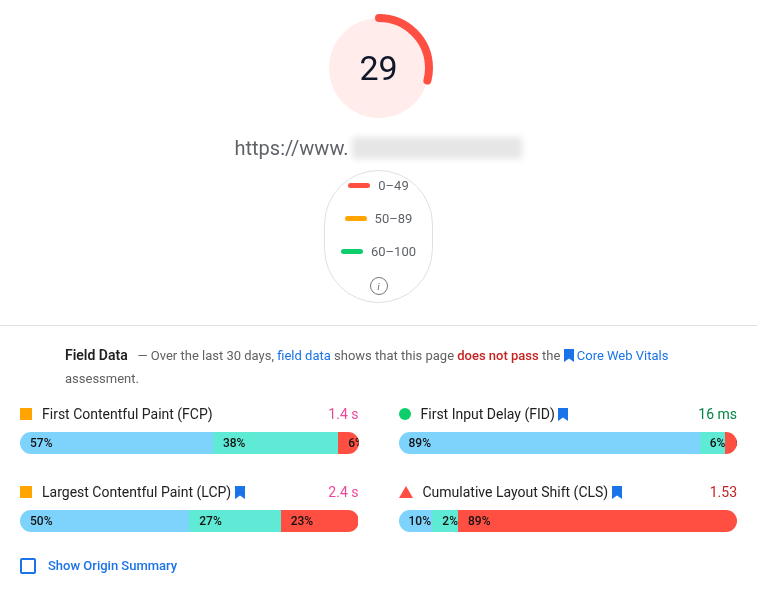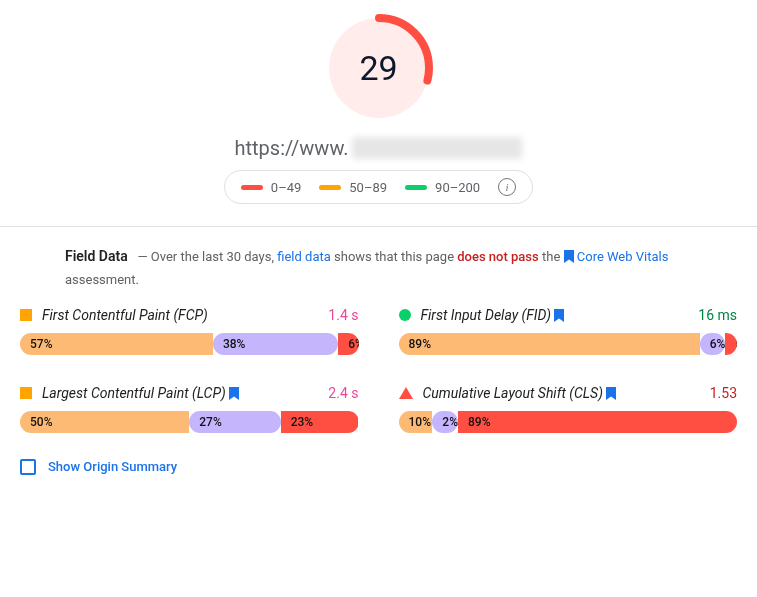--- a/index.html
+++ b/index.html
@@ -25,21 +25,21 @@
     margin: 12px auto 10px; font-size: 20px; color: #5f6368;
     display: inline-flex; align-items: center; gap: 4px;
   }
   .url-blur {
     display: inline-block; width: 170px; height: 22px; background: #e6e6e6;
     filter: blur(3px); border-radius: 3px; vertical-align: middle;
   }
   .legend-pill {
     display: inline-flex; align-items: center; gap: 18px;
     border: 1px solid #e0e0e0; border-radius: 999px;
-    padding: 7px 16px; font-size: 13px; color: #5f6368;
+    padding: 7px 16px; font-size: 13px; color: #5f6368; flex-direction: column;
   }
   .legend-item { display: inline-flex; align-items: center; gap: 8px; }
   .dash { width: 22px; height: 5px; border-radius: 3px; }
   .dash-red { background: #ff4e42; }
   .dash-orange { background: #ffa400; }
   .dash-green { background: #0cce6b; }
   .info-icon {
     width: 18px; height: 18px; border: 1.5px solid #757575; border-radius: 50%;
     display: inline-flex; align-items: center; justify-content: center;
     font-size: 11px; color: #757575; font-family: serif; font-style: italic;
@@ -58,32 +58,32 @@
   }
   .metric { }
   .metric-head { display: flex; align-items: center; gap: 10px; font-size: 14px; margin-bottom: 10px; }
   .shape { width: 12px; height: 12px; flex-shrink: 0; }
   .sq-orange { background: #ffa400; }
   .circle-green { background: #0cce6b; border-radius: 50%; }
   .tri-red {
     width: 0; height: 0; border-left: 7px solid transparent; border-right: 7px solid transparent;
     border-bottom: 12px solid #ff4e42; background: none;
   }
-  .metric-name { color: #212121; flex: 1; font-style: italic; }
+  .metric-name { color: #212121; flex: 1; }
   .metric-value { font-weight: 400; white-space: nowrap; }
   .val-orange { color: #ec4899; }
   .val-green { color: #018642; }
   .val-red { color: #c5221f; }
   .dist-bar {
     display: flex; height: 22px; border-radius: 11px; overflow: hidden;
     font-size: 12px; color: #111; font-weight: 500;
   }
   .seg { display: flex; align-items: center; padding-left: 10px; }
-  .seg-green { background: #fdba74; color: #111; }
-  .seg-orange { background: #c4b5fd; color: #111; border-radius: 11px; }
+  .seg-green { background: #7dd3fc; color: #111; }
+  .seg-orange { background: #5eead4; color: #111; }
   .seg-red { background: #ff4e42; color: #111; }
   .footer-action {
     margin-top: 26px;
     display: flex; align-items: center; gap: 12px;
     color: #1a73e8; font-size: 13px; font-weight: 500;
   }
   .checkbox-outline {
     width: 16px; height: 16px; border: 2px solid #1a73e8; border-radius: 2px;
   }
 </style>
@@ -111,21 +111,21 @@
       <span class="legend-item">
         <span class="dash dash-red"></span>
         <span>0–49</span>
       </span>
       <span class="legend-item">
         <span class="dash dash-orange"></span>
         <span>50–89</span>
       </span>
       <span class="legend-item">
         <span class="dash dash-green"></span>
-        <span>90–200</span>
+        <span>60–100</span>
       </span>
       <span class="info-icon">i</span>
     </div>
   </div>
 </div>
 
 <hr class="sep">
 
 <div class="field-data-header">
   <span class="label">Field Data</span>

